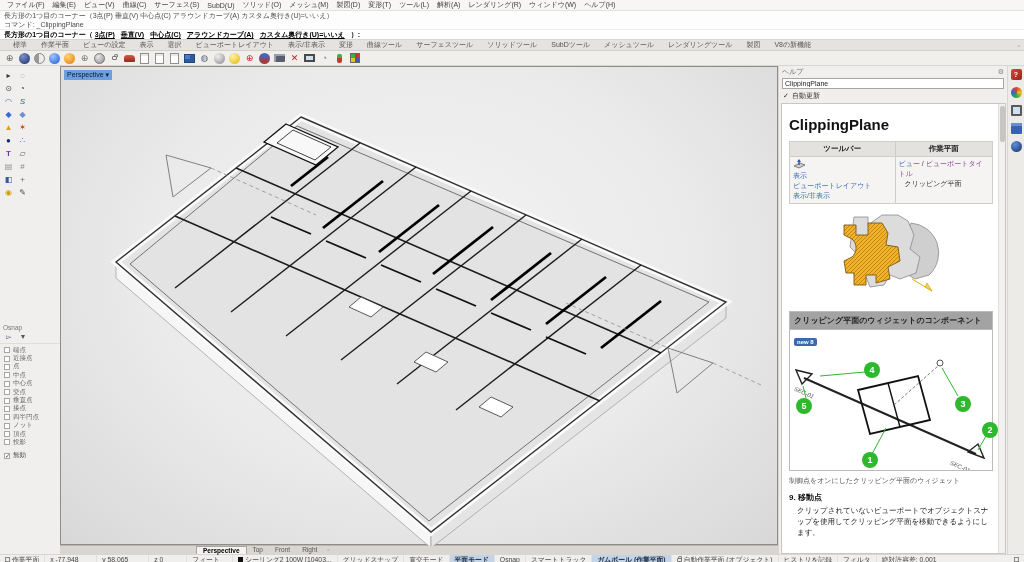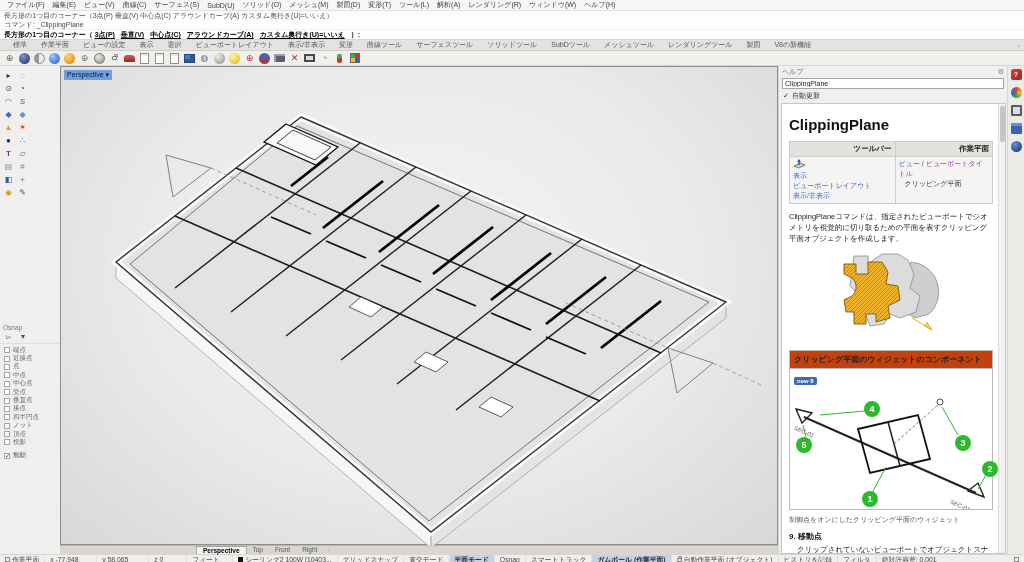--- a/index.html
+++ b/index.html
@@ -79,33 +79,33 @@
   .hp-auto .chk { font-size:7px; color:#333; }
   .hp-auto .lbl { font-size:7px; color:#333; }
   .hp-content { position:relative; flex:1; background:#fff; border:1px solid #c9c7c3;
     margin:0 1px 0 2px; overflow:hidden; padding:12px 12px 0 7px; }
   .hp-sb { position:absolute; right:0; top:0; bottom:0; width:7px; background:#f2f1ef;
     border-left:1px solid #e0deda; }
   .hp-sb .thumb { position:absolute; top:2px; left:1px; width:5px; height:36px;
     background:#c7c5c1; border-radius:2px; }
   .art-title { font-size:15px; font-weight:bold; color:#111; margin-bottom:8px; }
   .art-table { width:100%; border-collapse:collapse; margin-bottom:7px; }
-  .art-table th { background:#e4e2df; font-size:7.5px; text-align:right; color:#222;
+  .art-table th { background:#e4e2df; font-size:7.5px; text-align:center; color:#222;
     padding:2px 3px; border:1px solid #cfcdc9; font-weight:bold; }
   .art-table td { background:#f5f4f2; font-size:7px; color:#333; padding:2px 3px;
     border:1px solid #cfcdc9; vertical-align:top; }
   a.hlink { color:#3b6fb5; text-decoration:none; cursor:pointer; display:block; font-size:7px; }
   .mlinkrow { font-size:7px; }
   .mlink1 { color:#3b6fb5; cursor:pointer; }
   .mlink2 { color:#8b4a9e; cursor:pointer; }
   .mitem { font-size:7px; color:#333; padding-left:6px; }
   .art-desc { font-size:7.5px; color:#222; line-height:11px; margin-bottom:6px; }
   .art-img { display:block; margin:2px auto 8px auto; }
   .secbox { border:1px solid #bdbbb7; margin-bottom:5px; }
-  .secbar { background:#c2410c; border-bottom:1px solid #bdbbb7; font-size:8px; font-weight:bold;
+  .secbar { background:#a3a3a3; border-bottom:1px solid #bdbbb7; font-size:8px; font-weight:bold;
     color:#222; padding:3px 4px; }
   .badge { display:inline-block; background:#3a69ad; color:#fff; font-size:6px; font-weight:bold;
     border-radius:2px; padding:1px 3px; margin:3px 0 0 4px; }
   .caption { font-size:7px; color:#555; margin:2px 0 6px 0; }
   .numitem-t { font-size:8px; font-weight:bold; color:#111; margin-bottom:2px; }
   .numitem-p { font-size:7.5px; color:#222; line-height:11px; padding-left:8px; margin-bottom:6px; }
 
   
   .rightstrip { width:17px; background:#edebe8; border-left:1px solid #d8d6d2;
     display:flex; flex-direction:column; align-items:center; padding-top:3px; gap:7px; }
@@ -444,21 +444,20 @@
             </td>
             <td>
               <div class="mlinkrow">
                 <span class="mlink1">ビュー</span><span> / </span><span class="mlink2">ビューポートタイトル</span>
               </div>
               <div class="mitem">クリッピング平面</div>
             </td>
           </tr>
         </tbody>
           </table>
-        <div class="art-desc">ClippingPlaneコマンドは、指定されたビューポートでジオメトリを視覚的に切り取るための平面を表すクリッピング平面オブジェクトを作成します。</div>
 
         <svg class="art-img" width="150" height="92" viewBox="0 0 150 92">
           <defs>
             <pattern id="hatch" patternUnits="userSpaceOnUse" width="4" height="4">
               <rect width="4" height="4" fill="#f0b22b"></rect>
               <path d="M0,4 l4,-4" stroke="#b97c0c" stroke-width="0.8"></path>
             </pattern>
           </defs>
           <path d="M95,12 a30,30 0 0 1 18,52 l-14,4 -10,-6 2,-42 z" fill="#cfcfcf" stroke="#8a8a8a" stroke-width="0.8"></path>
           <path d="M30,10 h14 v8 l14,-10 h16 l10,6 6,14 -4,14 10,8 -4,16 -16,6 -10,-4 -6,10 -14,2 -4,-10 -12,-2 -2,-12 8,-6 -10,-10 z" fill="#dcdcdc" stroke="#8a8a8a" stroke-width="0.8" transform="translate(8,-4)"></path>

